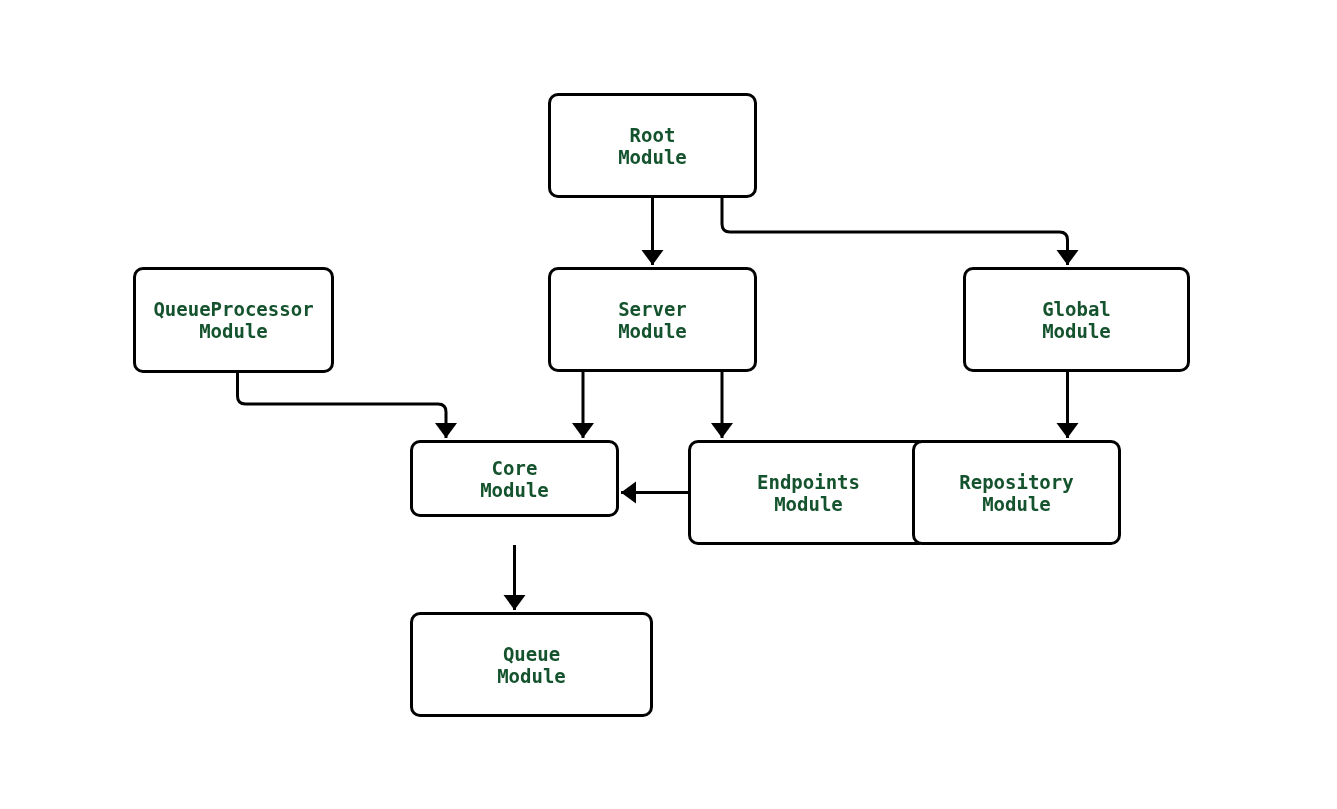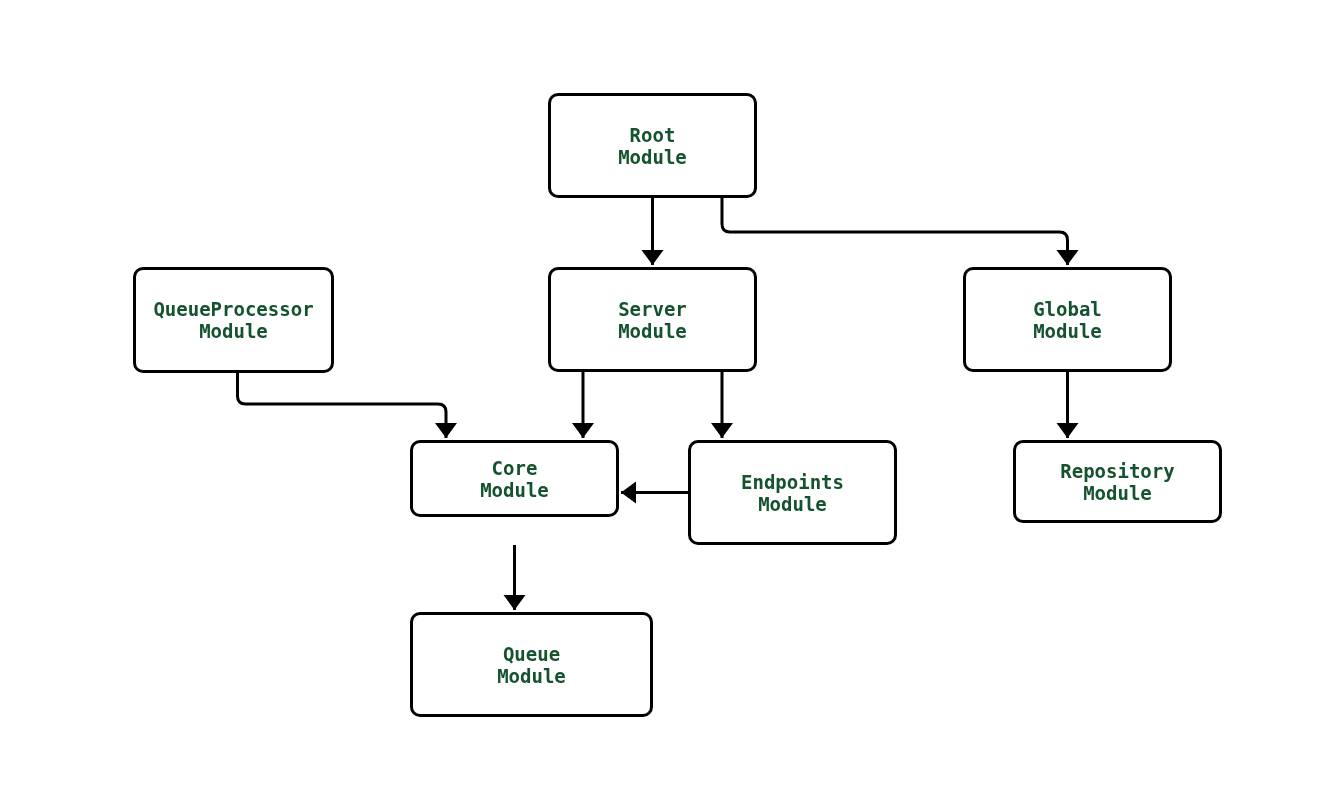--- a/index.html
+++ b/index.html
@@ -70,29 +70,29 @@
   <div id="node-layer">
       <div class="node" style="left: 548px; top: 93px; width: 209px; height: 105px;">
         <div class="node-label"><span>Root</span><span>Module</span></div>
       </div>
       <div class="node" style="left: 133px; top: 267px; width: 201px; height: 106px;">
         <div class="node-label"><span>QueueProcessor</span><span>Module</span></div>
       </div>
       <div class="node" style="left: 548px; top: 267px; width: 209px; height: 105px;">
         <div class="node-label"><span>Server</span><span>Module</span></div>
       </div>
-      <div class="node" style="left: 963px; top: 267px; width: 209px; height: 105px;">
+      <div class="node" style="left: 963px; top: 267px; width: 227px; height: 105px;">
         <div class="node-label"><span>Global</span><span>Module</span></div>
       </div>
       <div class="node" style="left: 410px; top: 440px; width: 209px; height: 77px;">
         <div class="node-label"><span>Core</span><span>Module</span></div>
       </div>
-      <div class="node" style="left: 688px; top: 440px; width: 209px; height: 105px;">
+      <div class="node" style="left: 688px; top: 440px; width: 241px; height: 105px;">
         <div class="node-label"><span>Endpoints</span><span>Module</span></div>
       </div>
-      <div class="node" style="left: 1013px; top: 440px; width: 209px; height: 83px;">
+      <div class="node" style="left: 912px; top: 440px; width: 209px; height: 105px;">
         <div class="node-label"><span>Repository</span><span>Module</span></div>
       </div>
       <div class="node" style="left: 410px; top: 612px; width: 243px; height: 105px;">
         <div class="node-label"><span>Queue</span><span>Module</span></div>
       </div>
     </div>
 </div>
 
 </body></html>

